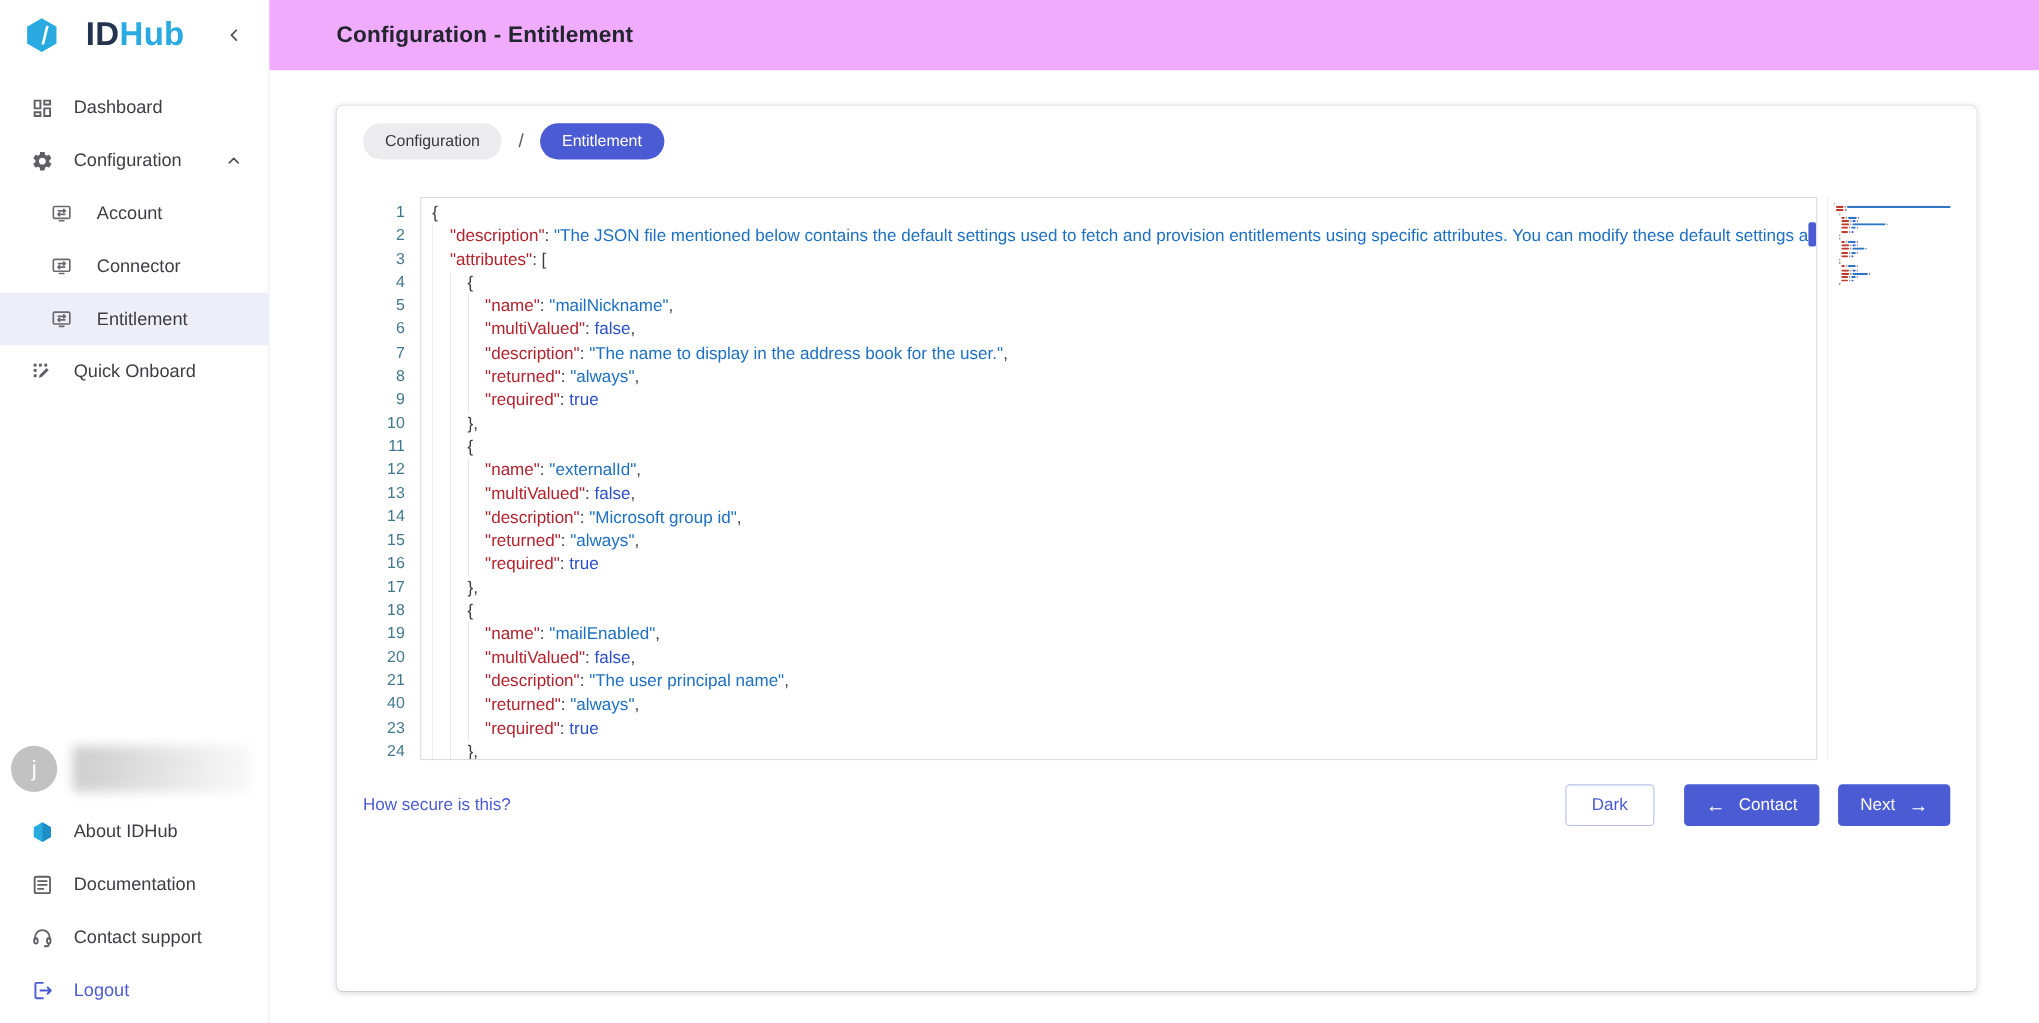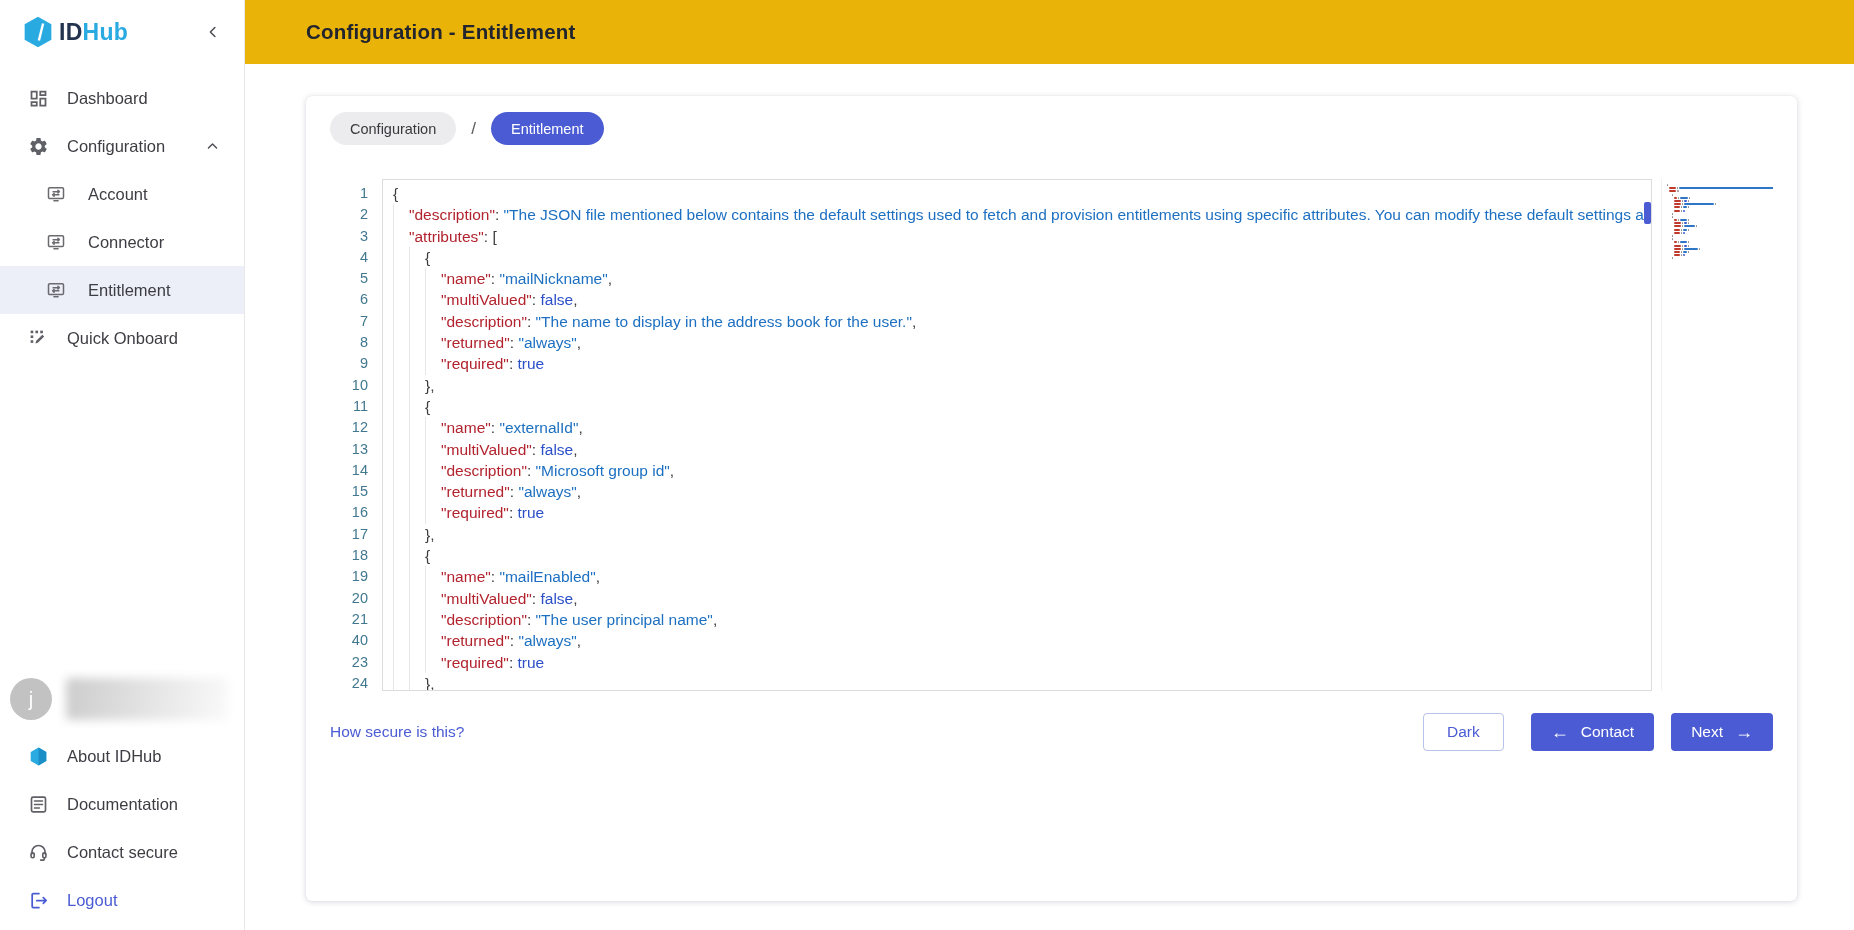--- a/index.html
+++ b/index.html
@@ -6,21 +6,21 @@
   html,body { margin:0; padding:0; }
   body {
     width:1854px; height:930px; overflow:hidden;
     font-family:"Liberation Sans", sans-serif;
     background:#ffffff; color:#2e2e35; display:flex;
   }
   
   .sidebar { width:245px; min-width:245px; height:100%; background:#fff;
     border-right:1px solid #e8e8ec; display:flex; flex-direction:column; }
   .logo-row { height:64px; display:flex; align-items:center; padding:0 20px 0 20px; }
-  .logo-text { font-size:23px; font-weight:700; color:#24344f; margin-left:3px; letter-spacing:.3px; }
+  .logo-text { font-size:30px; font-weight:700; color:#24344f; margin-left:22px; letter-spacing:.3px; }
   .logo-text .hub { color:#29abe2; font-weight:600; }
   .collapse-btn { margin-left:auto; background:none; border:none; cursor:pointer; padding:2px; display:flex; }
   .nav { padding-top:10px; }
   .nav-item { height:48px; display:flex; align-items:center; padding-left:28px;
     font-size:16.5px; color:#3d3d44; cursor:pointer; }
   .nav-item .lbl { margin-left:18px; }
   .nav-item.sub { padding-left:46px; }
   .nav-item.sub .lbl { margin-left:22px; }
   .nav-item.selected { background:#edeff8; }
   .nav-item .chev { margin-left:auto; margin-right:24px; display:flex; }
@@ -28,21 +28,21 @@
   .user-row { display:flex; align-items:center; padding:0 16px 0 10px; height:66px; }
   .avatar { width:42px; height:42px; border-radius:50%; background:#c2c2c2; color:#fff;
     display:flex; align-items:center; justify-content:center; font-size:20px; flex:none; }
   .user-blur { flex:1; height:42px; margin-left:14px; border-radius:4px;
     background:linear-gradient(100deg,#cccccc 0%,#e6e6e6 55%,#fafafa 100%); filter:blur(5px); }
   .footer-nav { padding-bottom:6px; }
   .footer-nav .nav-item { height:48px; }
   .nav-item.logout { color:#4a5bd3; }
   
   .main { flex:1; display:flex; flex-direction:column; min-width:0; }
-  .header { height:64px; min-height:64px; background:#eab308; display:flex; align-items:center;
+  .header { height:64px; min-height:64px; background:#f0abfc; display:flex; align-items:center;
     padding-left:61px; }
   .header h1 { margin:0; font-size:20.5px; font-weight:700; color:#22252e; letter-spacing:.2px; }
   .content { flex:1; background:#fff; }
   .card { margin:32px 57px 0 61px; height:805px; background:#fff; border-radius:6px;
     box-shadow:0 1px 6px rgba(50,50,90,.18), 0 0 1px rgba(0,0,0,.12);
     padding:16px 24px; }
   .chips { display:flex; align-items:center; gap:15px; }
   .chip { height:33px; border-radius:17px; border:none; display:inline-flex; align-items:center;
     padding:0 20px; font-size:14.5px; font-family:inherit; background:#ececee; color:#38383e; cursor:pointer; }
   .chip.active { background:#4a5bd3; color:#fff; }
@@ -173,21 +173,21 @@
         </svg>
       <span class="lbl">Documentation</span>
     </div>
     <div class="nav-item">
       <svg class="icn" width="21" height="21" viewBox="0 0 24 24" fill="none" stroke="#5f5f66" stroke-width="1.9" stroke-linecap="round" stroke-linejoin="round">
           <path d="M4.5 13.5v-2a7.5 7.5 0 0 1 15 0v2"></path>
           <rect x="3.5" y="12.5" width="3.6" height="5.5" rx="1.6"></rect>
           <rect x="16.9" y="12.5" width="3.6" height="5.5" rx="1.6"></rect>
           <path d="M18.7 18v.8a2 2 0 0 1-2 2h-2.2"></path>
         </svg>
-      <span class="lbl">Contact secure</span>
+      <span class="lbl">Contact support</span>
     </div>
     <div class="nav-item logout">
       <svg class="icn" width="21" height="21" viewBox="0 0 24 24" fill="none" stroke="#4a5bd3" stroke-width="2" stroke-linecap="round" stroke-linejoin="round">
           <path d="M12.5 4H6a1.2 1.2 0 0 0-1.2 1.2v13.6A1.2 1.2 0 0 0 6 20h6.5M10 12h10.5M17.5 8.7 20.8 12l-3.3 3.3"></path>
         </svg>
       <span class="lbl">Logout</span>
     </div>
   </nav>
 </aside>
 

